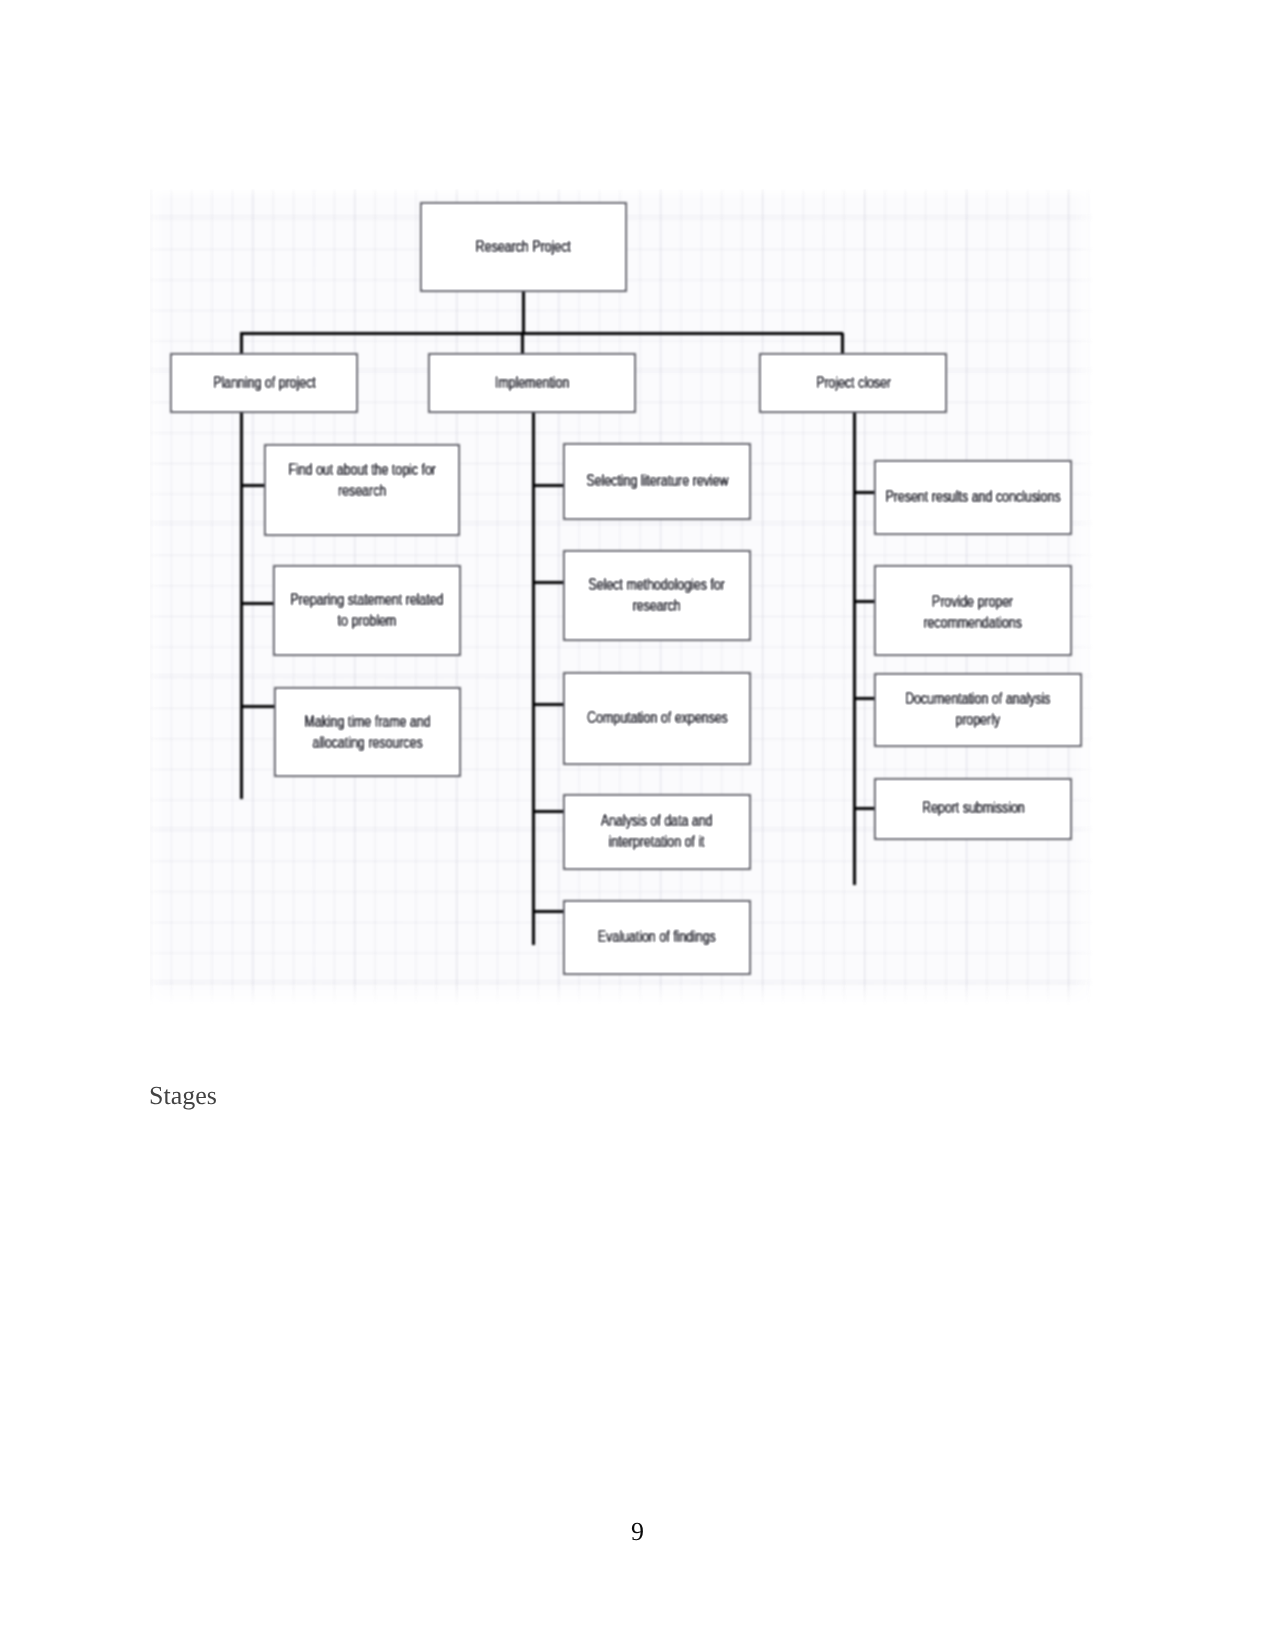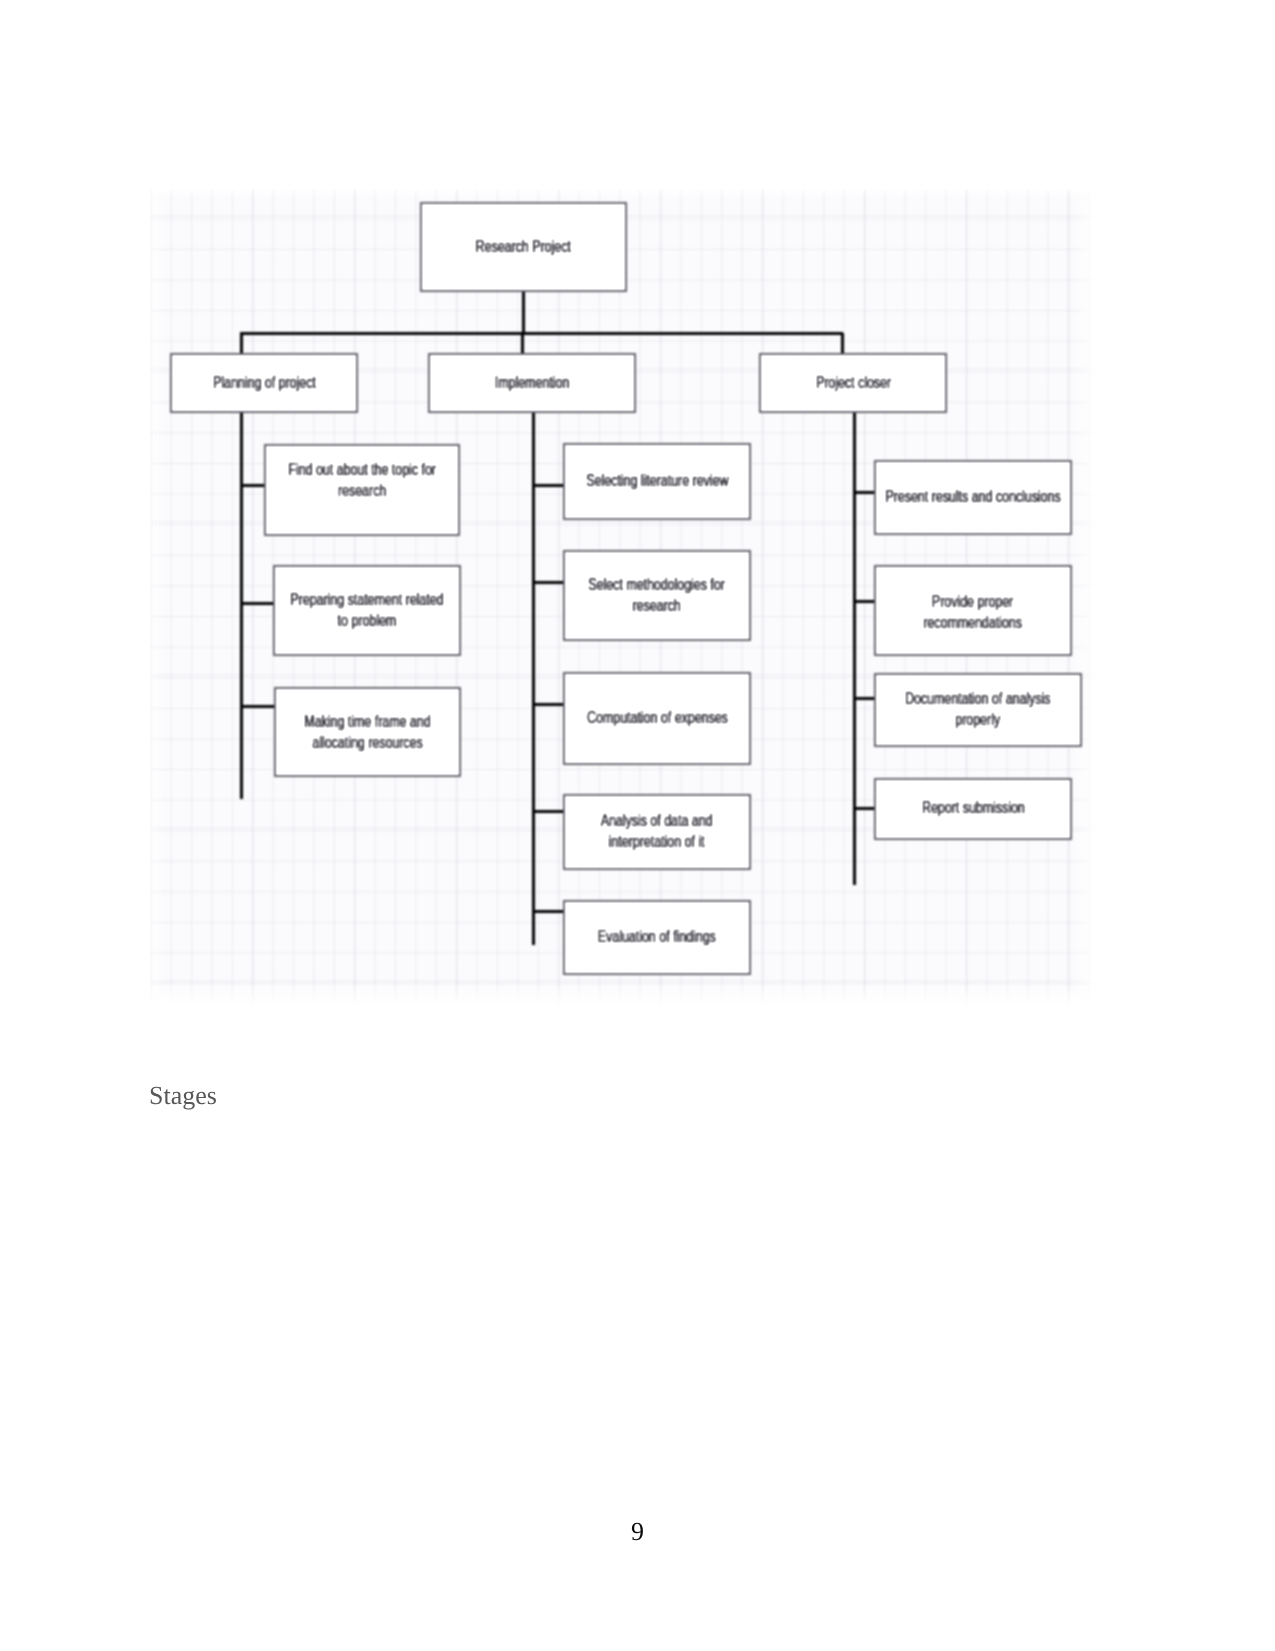--- a/index.html
+++ b/index.html
@@ -76,21 +76,21 @@
 
   
   #stages, #pageno {
     -webkit-font-smoothing:antialiased;
     text-rendering:geometricPrecision;
     filter:grayscale(1);      
   }
   #stages {
     position:absolute; left:149px; top:1081px;
     font-family:"Liberation Serif", serif;
-    font-size:26px; color:#0369a1;
+    font-size:26px; color:#6d28d9;
   }
   #pageno {
     position:absolute; left:0; right:0; top:1517px;
     text-align:center;
     font-family:"Liberation Serif", serif;
     font-size:26px; color:#0a0a0a;
   }
 </style>
 </head>
 <body>

